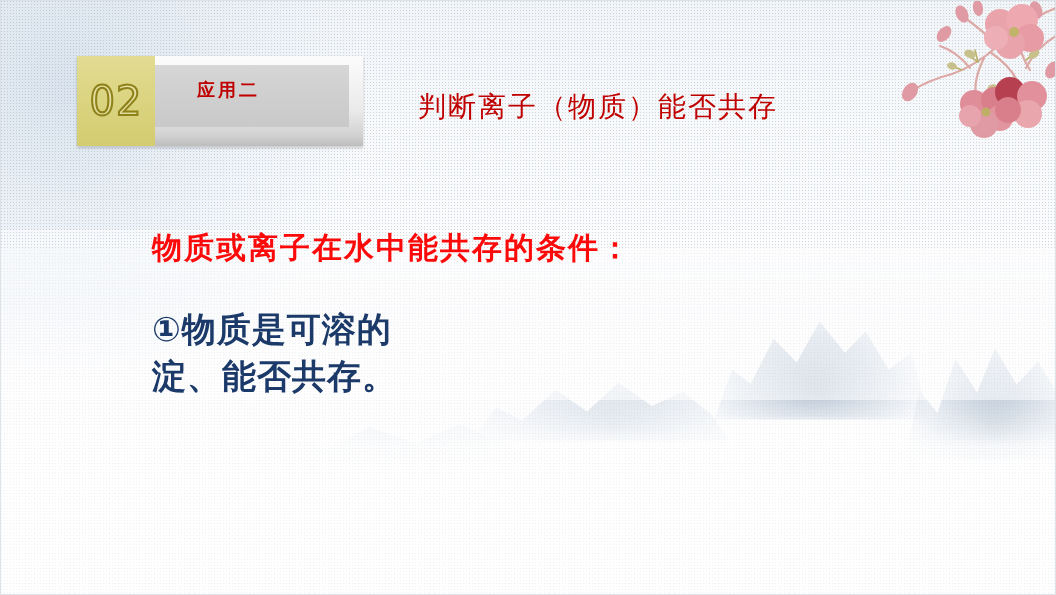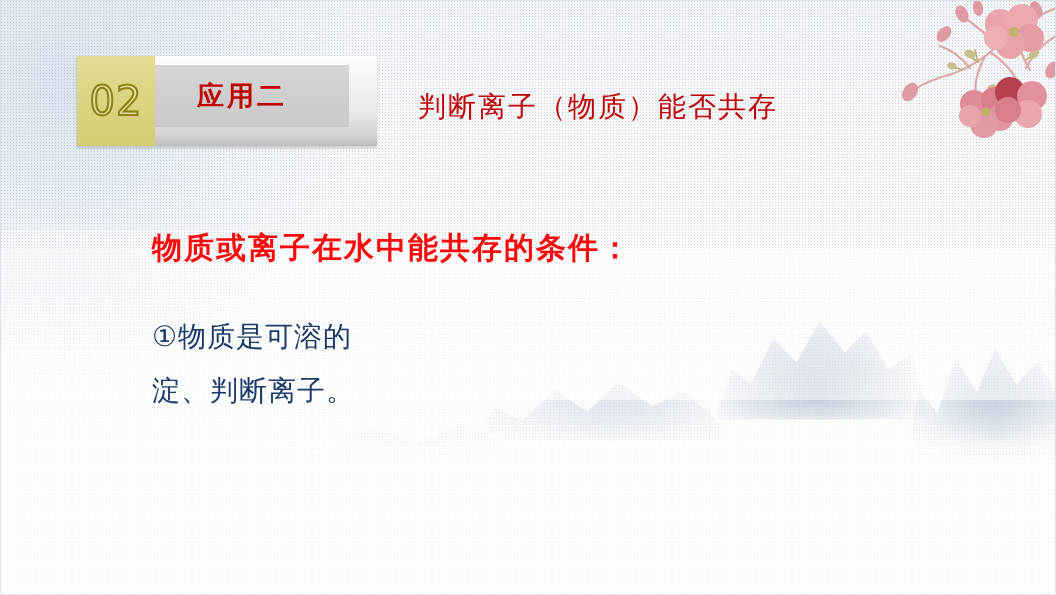--- a/index.html
+++ b/index.html
@@ -107,21 +107,20 @@
     width: 190px; height: 150px;
   }
 
   
   .banner {
     position: absolute;
     left: 77px; top: 56px;
     width: 286px; height: 90px;
     background: linear-gradient(180deg, #fcfcfc 0%, #f4f4f4 28%, #e9e9e9 62%, #d2d2d2 88%, #bdbdbd 100%);
     box-shadow: 0 2px 3px rgba(0,0,0,0.18);
-    padding-left: 14px;
   }
   .banner-inner {
     position: absolute;
     left: 0; top: 9px;
     width: 272px; height: 62px;
     background: linear-gradient(180deg, #d6d6d6 0%, #cfcfcf 50%, #c9c9c9 100%);
   }
   .badge-02 {
     position: absolute;
     left: 0; top: 0;
@@ -137,21 +136,21 @@
     font-weight: 400;
     letter-spacing: 1px;
     color: transparent;
     -webkit-text-stroke: 2px #8e8119;
     text-shadow: 0 1px 0 rgba(255,255,255,0.25);
   }
   .banner-label {
     position: absolute;
     left: 120px; top: 22px;
     font-family: "DejaVu Sans", "Liberation Sans", sans-serif;
-    font-size: 27px;
+    font-size: 18px;
     font-weight: bold;
     color: #c00000;
     letter-spacing: 3px;
   }
 
   
   .slide-title {
     position: absolute;
     left: 418px; top: 88px;
     font-family: "DejaVu Sans", "Liberation Sans", sans-serif;
@@ -171,27 +170,26 @@
     letter-spacing: 2px;
     white-space: nowrap;
   }
   .body-block {
     position: absolute;
     left: 152px; top: 306px;
     width: 800px;
   }
   .body-line {
     font-family: "DejaVu Sans", "Liberation Sans", sans-serif;
-    font-size: 28px;
-    font-weight: normal;
+    font-size: 34px;
+    font-weight: bold;
     color: #1b3a69;
     line-height: 47px;
     letter-spacing: 1px;
     white-space: pre;
-    margin-top: 7px;
   }
 </style>
 </head>
 <body>
 
 <div class="slide">
 
   <div class="bg-base"></div>
   <div class="bg-wash-left"></div>
 
@@ -278,17 +276,17 @@
     </div>
     <div class="banner-label">应用二</div>
   </div>
 
   <div class="slide-title">判断离子（物质）能否共存</div>
 
   <div class="subtitle">物质或离子在水中能共存的条件：</div>
 
   <div class="body-block">
     <div class="body-line">①物质是可溶的</div>
-    <div class="body-line">淀、判断离子。</div>
+    <div class="body-line">淀、能否共存。</div>
   </div>
 
   <div class="edge"></div>
 </div>
 
 </body></html>

